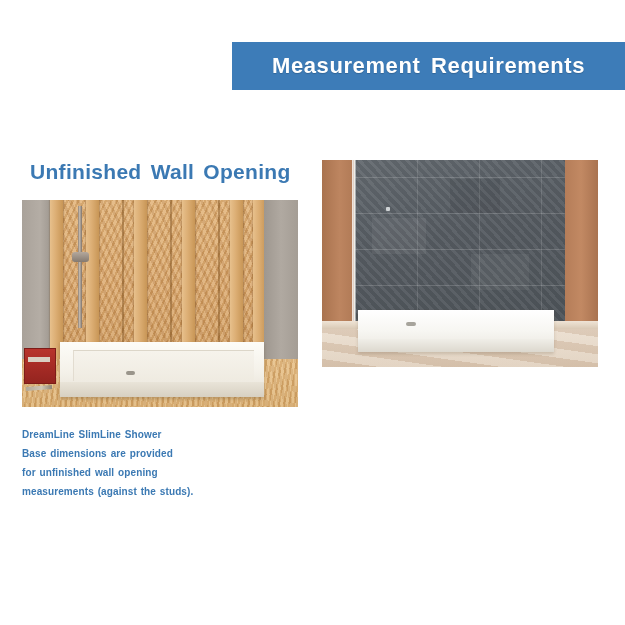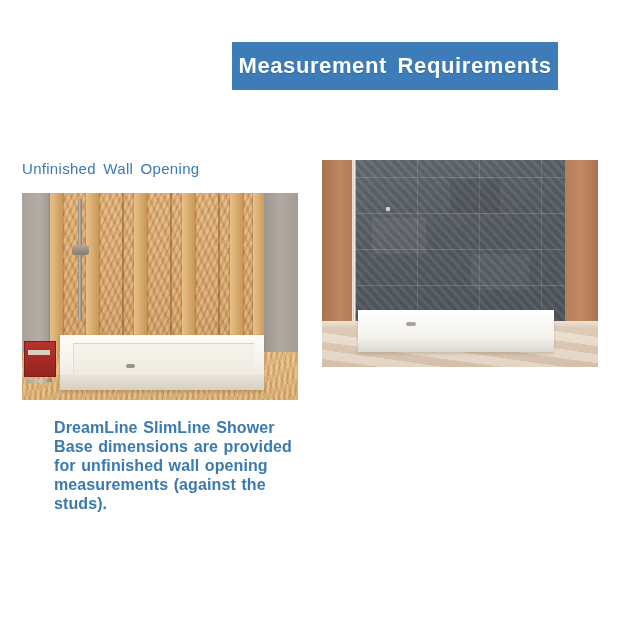--- a/index.html
+++ b/index.html
@@ -14,21 +14,21 @@
     font-family: "Liberation Sans", sans-serif;
     overflow: hidden;
     position: relative;
   }
 
   
   .banner {
     position: absolute;
     left: 232px;
     top: 42px;
-    width: 326px;
+    width: 393px;
     height: 48px;
     background: #3d7cb8;
     display: flex;
     align-items: center;
     justify-content: center;
     box-sizing: border-box;
   }
   .banner-title {
     color: #ffffff;
     font-size: 22px;
@@ -50,25 +50,25 @@
   .col {
     position: absolute;
     top: 0;
     width: 290px;
   }
   .col-left  { left: 22px; }
   .col-right { left: 322px; }
 
   .col-heading {
     color: #3b79b3;
-    font-size: 15px;
-    font-weight: normal;
+    font-size: 21px;
+    font-weight: bold;
     letter-spacing: 0.3px;
     word-spacing: 3px;
-    margin: 0 0 16px 0;
+    margin: 0 0 16px 8px;
     white-space: nowrap;
   }
 
   
   .photo {
     position: relative;
     width: 276px;
     height: 207px;
     overflow: hidden;
     background: #ffffff;
@@ -223,27 +223,26 @@
   }
   .fin-baseboard {
     position: absolute; left: 0; bottom: 38px; width: 100%; height: 8px;
     background: linear-gradient(180deg, #efe4d6 0%, #d9c9b5 100%);
   }
 
   
   .caption {
     margin-top: 18px;
     color: #3b79b3;
-    font-size: 16px;
+    font-size: 10px;
     font-weight: bold;
     line-height: 19px;
     letter-spacing: 0.1px;
     word-spacing: 1px;
     white-space: pre-line;
-    margin-left: 32px;
   }
 </style>
 </head>
 <body>
 
 <div class="banner">
   <span class="banner-title">Measurement Requirements</span>
 </div>
 
 <div class="columns">

